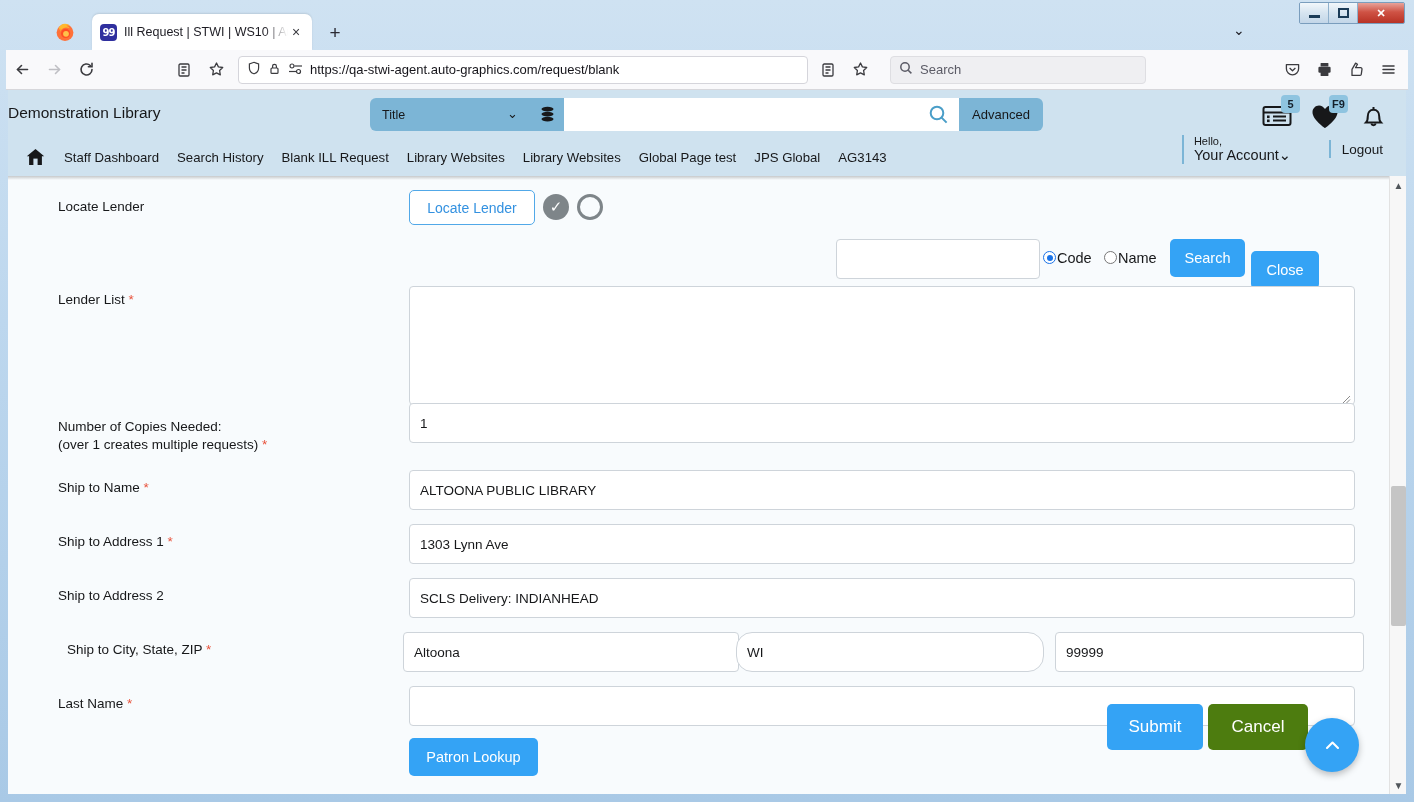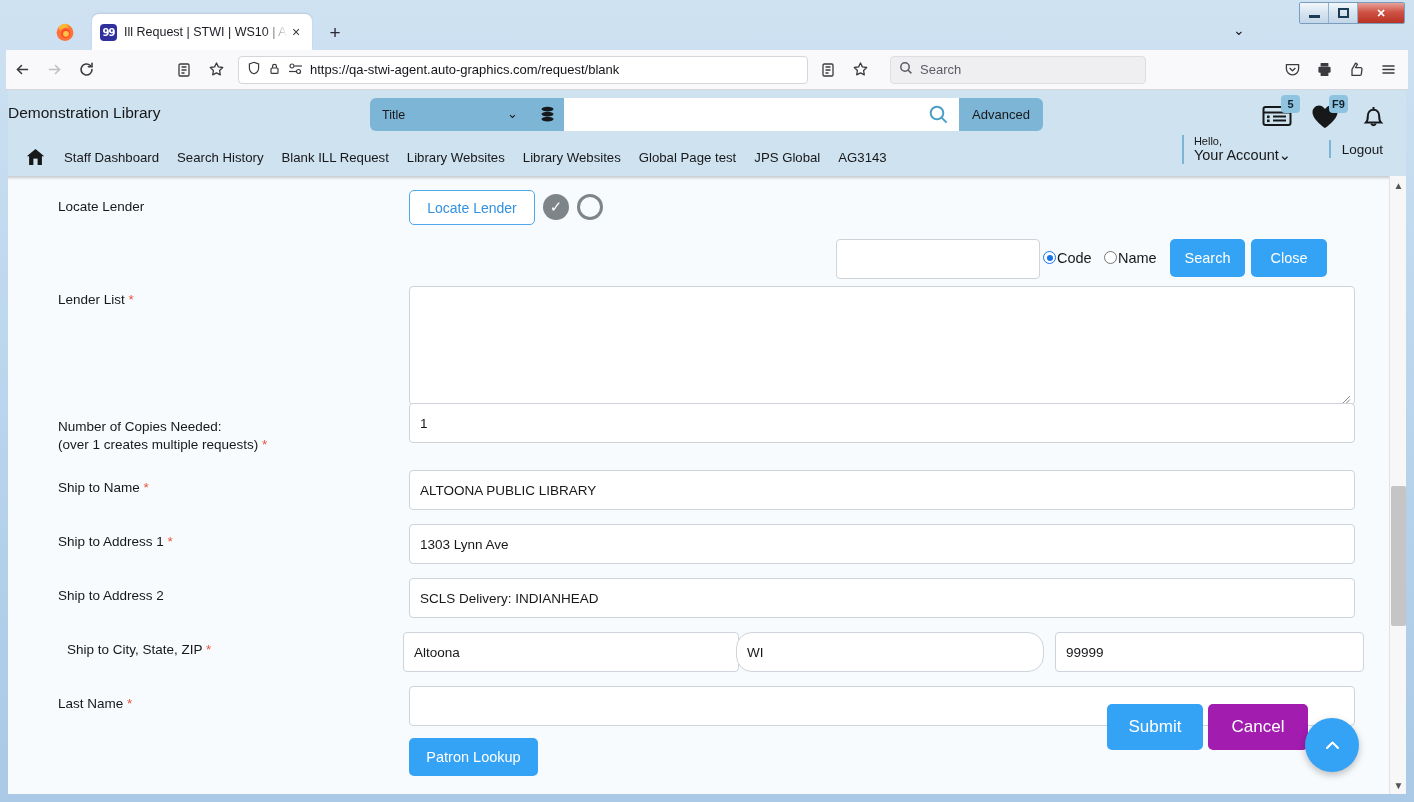--- a/index.html
+++ b/index.html
@@ -193,21 +193,21 @@
     border: 1px solid #ced4da; border-radius: 4px; background: #ffffff;
     font-size: 13.5px; color: #17181a; padding: 0 10px;
     font-family: "Liberation Sans", sans-serif;
     outline: none;
   }
   textarea.fin { padding: 6px 10px; resize: none; }
 
   .btn { border: none; border-radius: 5px; cursor: pointer;
          font-family: "Liberation Sans", sans-serif; }
   .btn-blue { background: #34a3f5; color: #ffffff; }
-  .btn-gray { background: #a21caf; color: #ffffff; }
+  .btn-gray { background: #4d7c0f; color: #ffffff; }
   .btn-outline {
     background: #ffffff; color: #3391e0; border: 1px solid #51a8e8; border-radius: 5px;
   }
 
   .circ { width: 26px; height: 26px; border-radius: 50%; display:inline-flex; align-items:center; justify-content:center;}
   .circ-filled { background: #7e8589; color: #ffffff; font-size: 15px; }
   .circ-empty { border: 3px solid #7e8589; background: transparent; }
 
   
   #vscroll {
@@ -473,21 +473,21 @@
         <input class="fin" type="text" style="left: 828px; top: 5px; width: 204px; height: 40px;" value="">
         <span style="position:absolute; left:1035px; top:14px;">
           <span class="radio-outer on">
               <span class="radio-dot"></span>
             </span><span class="radio-label">Code</span>
         </span>
         <span style="position:absolute; left:1096px; top:14px;">
           <span class="radio-outer"></span><span class="radio-label">Name</span>
         </span>
         <button class="btn btn-blue" style="position:absolute; left:1162px; top:5px; width:75px; height:38px; font-size:14.5px;">Search</button>
-        <button class="btn btn-blue" style="position:absolute; left:1243px; top:5px; width:76px; height:38px; font-size:14.5px;">Close</button>
+        <button class="btn btn-blue" style="position:absolute; left:1243px; top:17px; width:68px; height:38px; font-size:14.5px;">Close</button>
       </div>
 
       <div class="row" style="top:110px; height:126px;padding-left:44px;">
         <div class="flabel" style="top:5px;">
           <span>Lender List</span>
           <span class="req">*</span>
         </div>
         <textarea class="fin" style="left: 401px; top: 0px; width: 946px; height: 119px;"></textarea>
         <span style="position:absolute; left:1332px; top:106px;">
           <svg width="11" height="11" viewBox="0 0 11 11" stroke="#8b8b8b" stroke-width="1">

